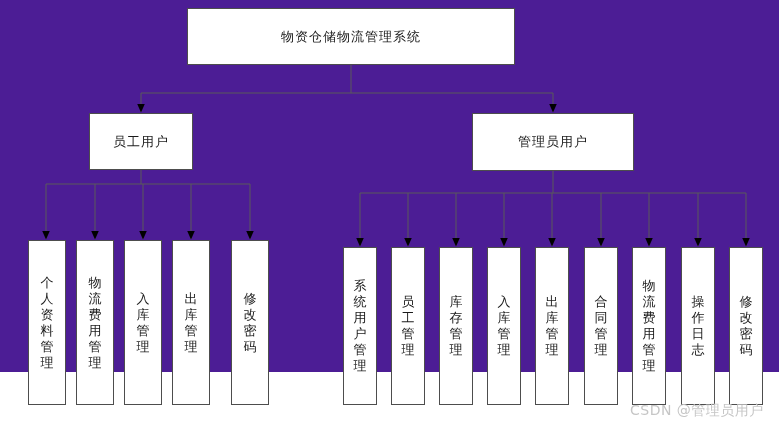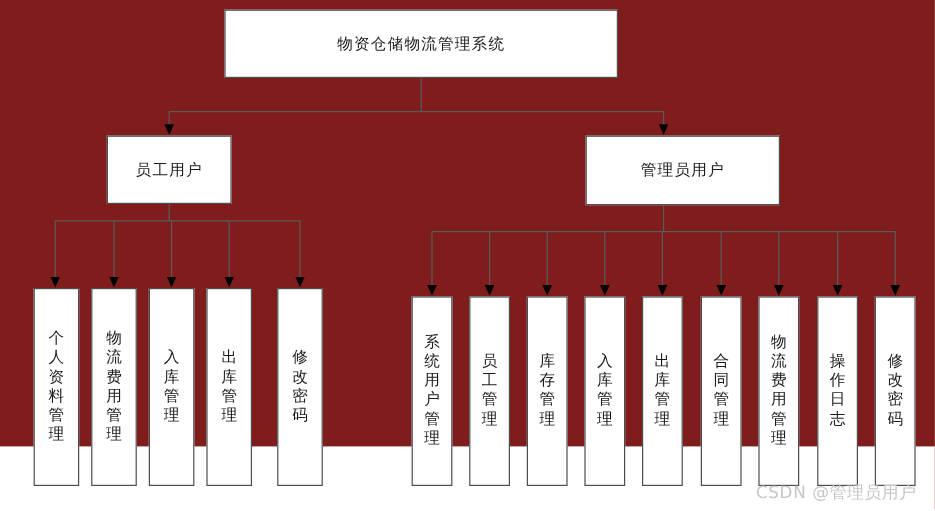--- a/index.html
+++ b/index.html
@@ -5,21 +5,21 @@
   html, body { margin: 0; padding: 0; }
   body {
     width: 779px; height: 426px;
     background: #ffffff;
     font-family: "DejaVu Sans", "Liberation Sans", sans-serif;
     overflow: hidden;
   }
   .canvas {
     position: relative;
     width: 779px; height: 372px;
-    background: #7f1d1d;
+    background: #4c1d95;
   }
   .connectors {
     position: absolute; left: 0; top: 0;
     width: 779px; height: 426px;
   }
   .box {
     position: absolute;
     box-sizing: border-box;
     background: #ffffff;
     border: 1px solid #4d4d4d;
@@ -90,21 +90,21 @@
   </svg>
 
   <div class="box h-label" style="left:187px; top:8px; width:328px; height:57px;">
     <span>物资仓储物流管理系统</span>
   </div>
 
   <div class="box h-label" style="left:89px; top:113px; width:104px; height:57px;align-items:center;">
     <span>员工用户</span>
   </div>
 
-  <div class="box h-label" style="left:488px; top:113px; width:162px; height:58px;align-items:center;">
+  <div class="box h-label" style="left:472px; top:113px; width:162px; height:58px;align-items:center;">
     <span>管理员用户</span>
   </div>
 
   <div class="box" style="left:28px; top:240px; width:38px; height:165px;">
     <span class="vtext">个
 人
 资
 料
 管
 理</span>

